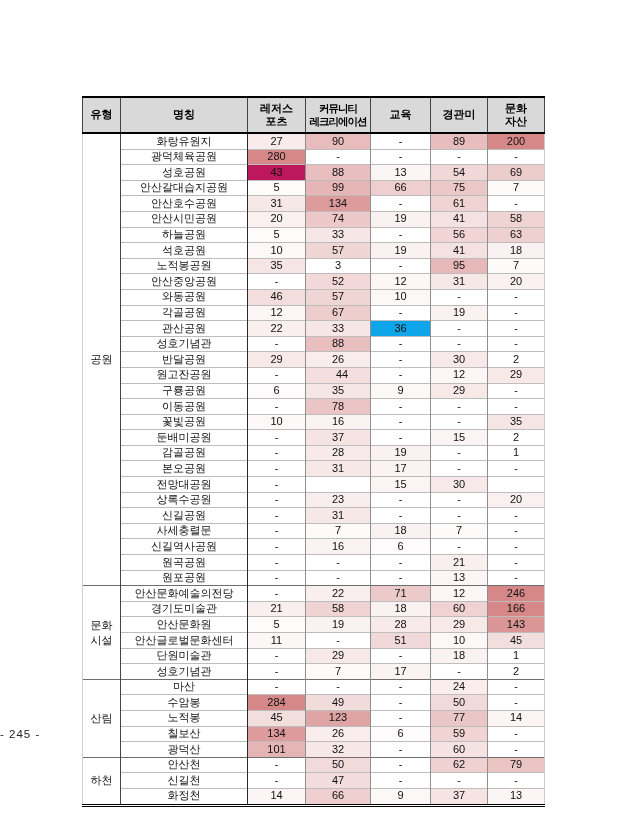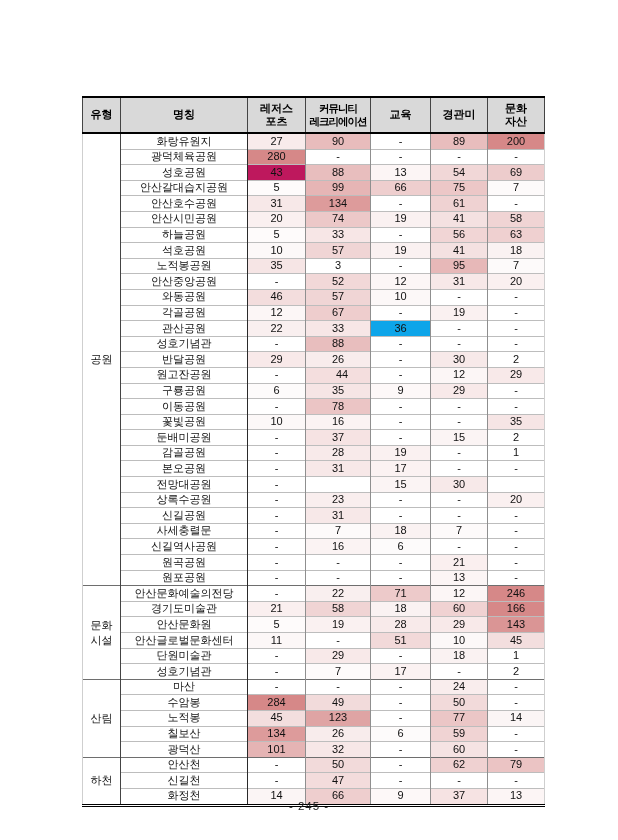--- a/index.html
+++ b/index.html
@@ -36,21 +36,21 @@
   .sns-table td.type-cell {
     border-left:1px solid #cfcfcf; border-right:1px solid #444;
     vertical-align:middle; background:#fff;
   }
   .sns-table td.type-cell .type-label {
     display:inline-block; width:24px; word-break:break-all; line-height:1.3;
   }
   .sns-table td.name-cell { border-right:1.5px solid #2a2a2a; }
   .sns-table td.last-col { border-right:1px solid #cfcfcf; }
   .page-number {
-    position:absolute; left:0; right:0; top:800px; text-align:center;
+    position:absolute; left:0; right:0; top:728px; text-align:left;
     font-size:11.5px; color:#222; letter-spacing:1px;
   }
 </style>
 </head>
 <body>
 
 <div class="page">
 
 
   <table class="sns-table">

